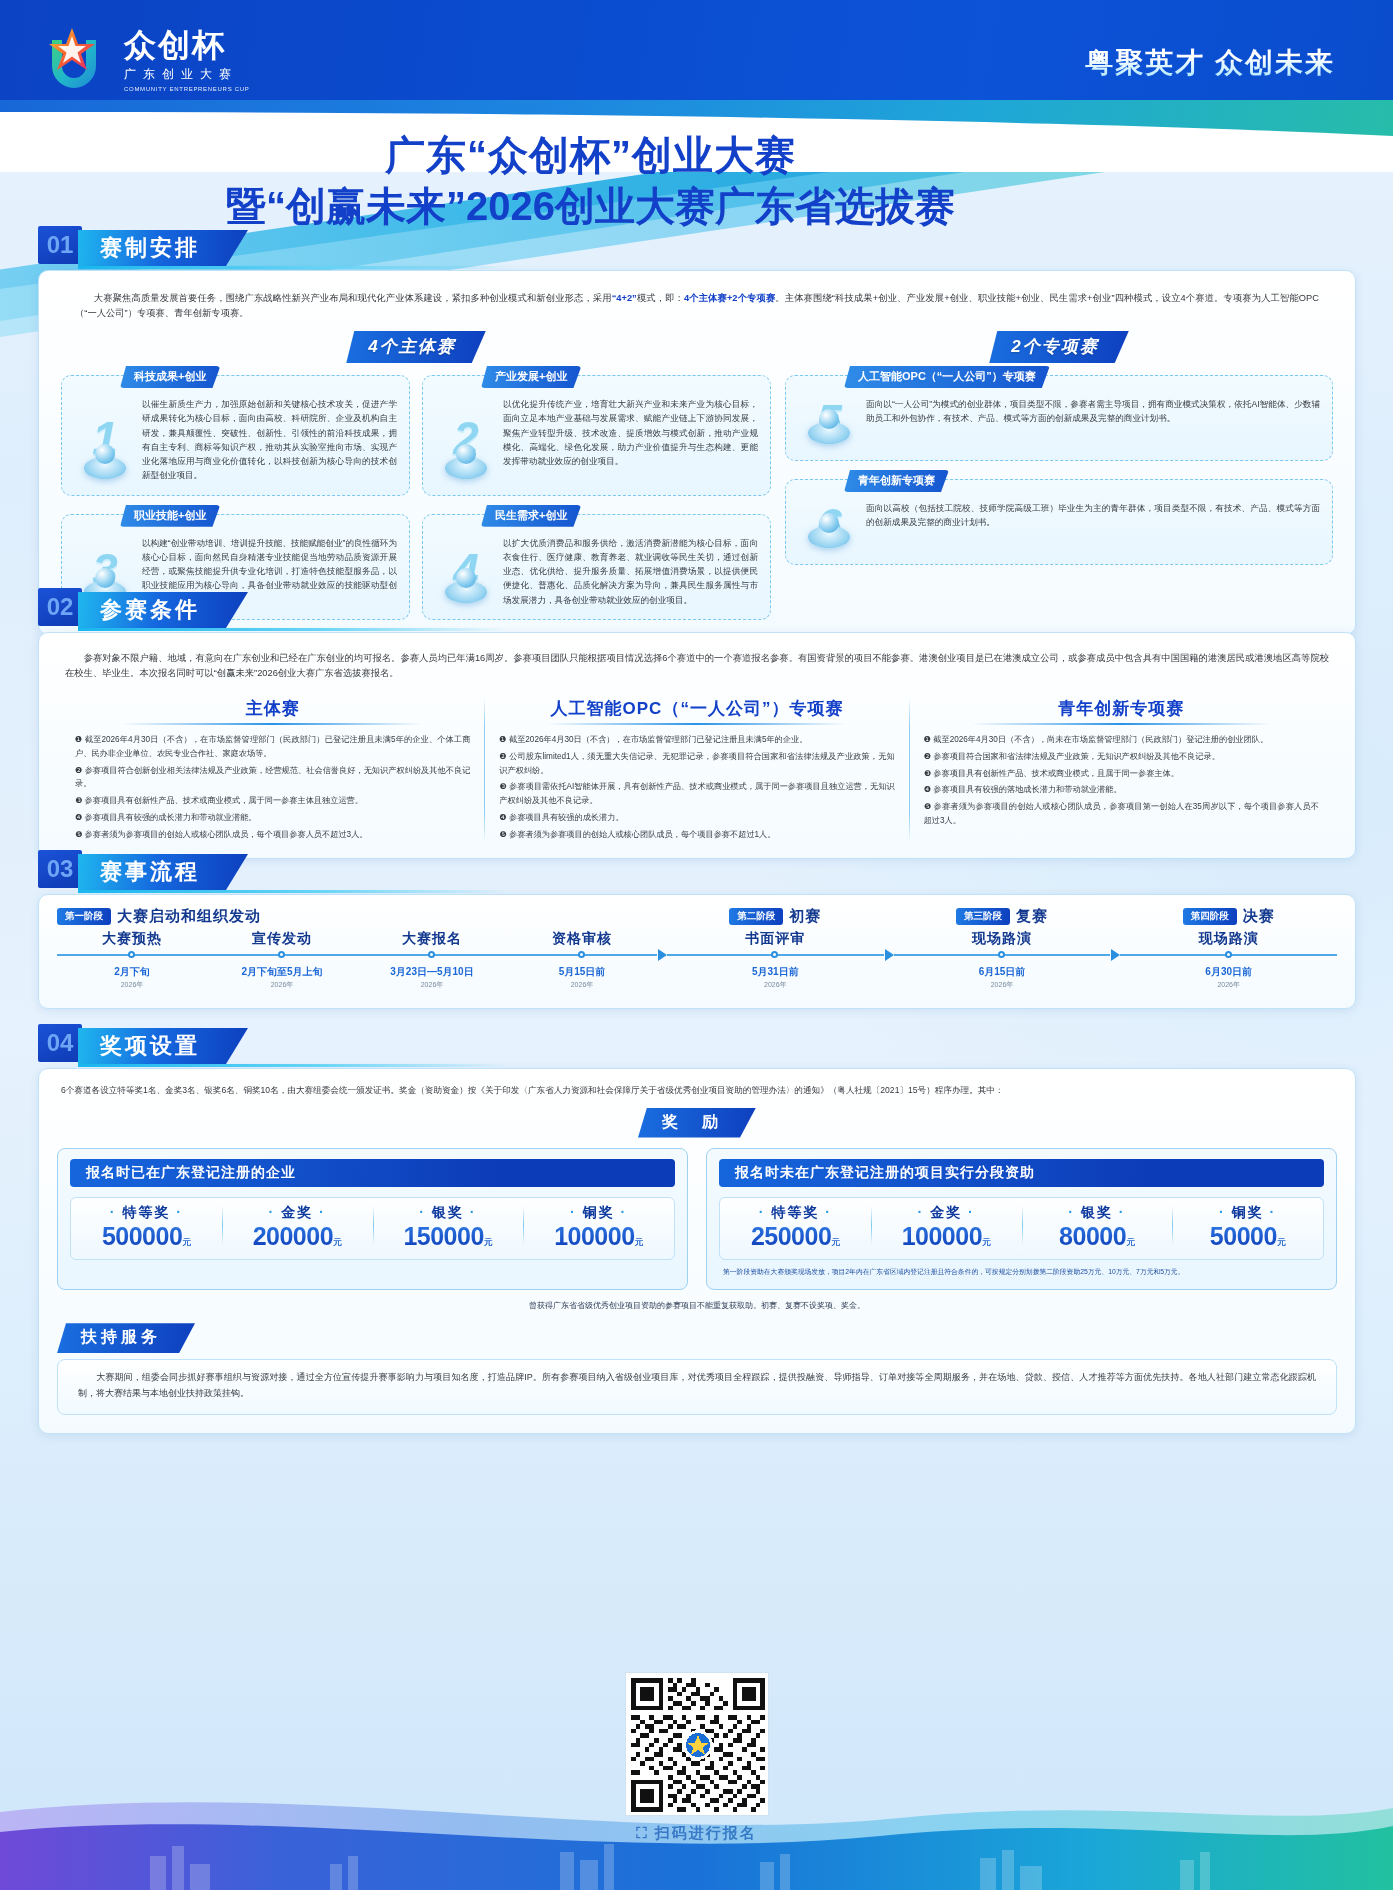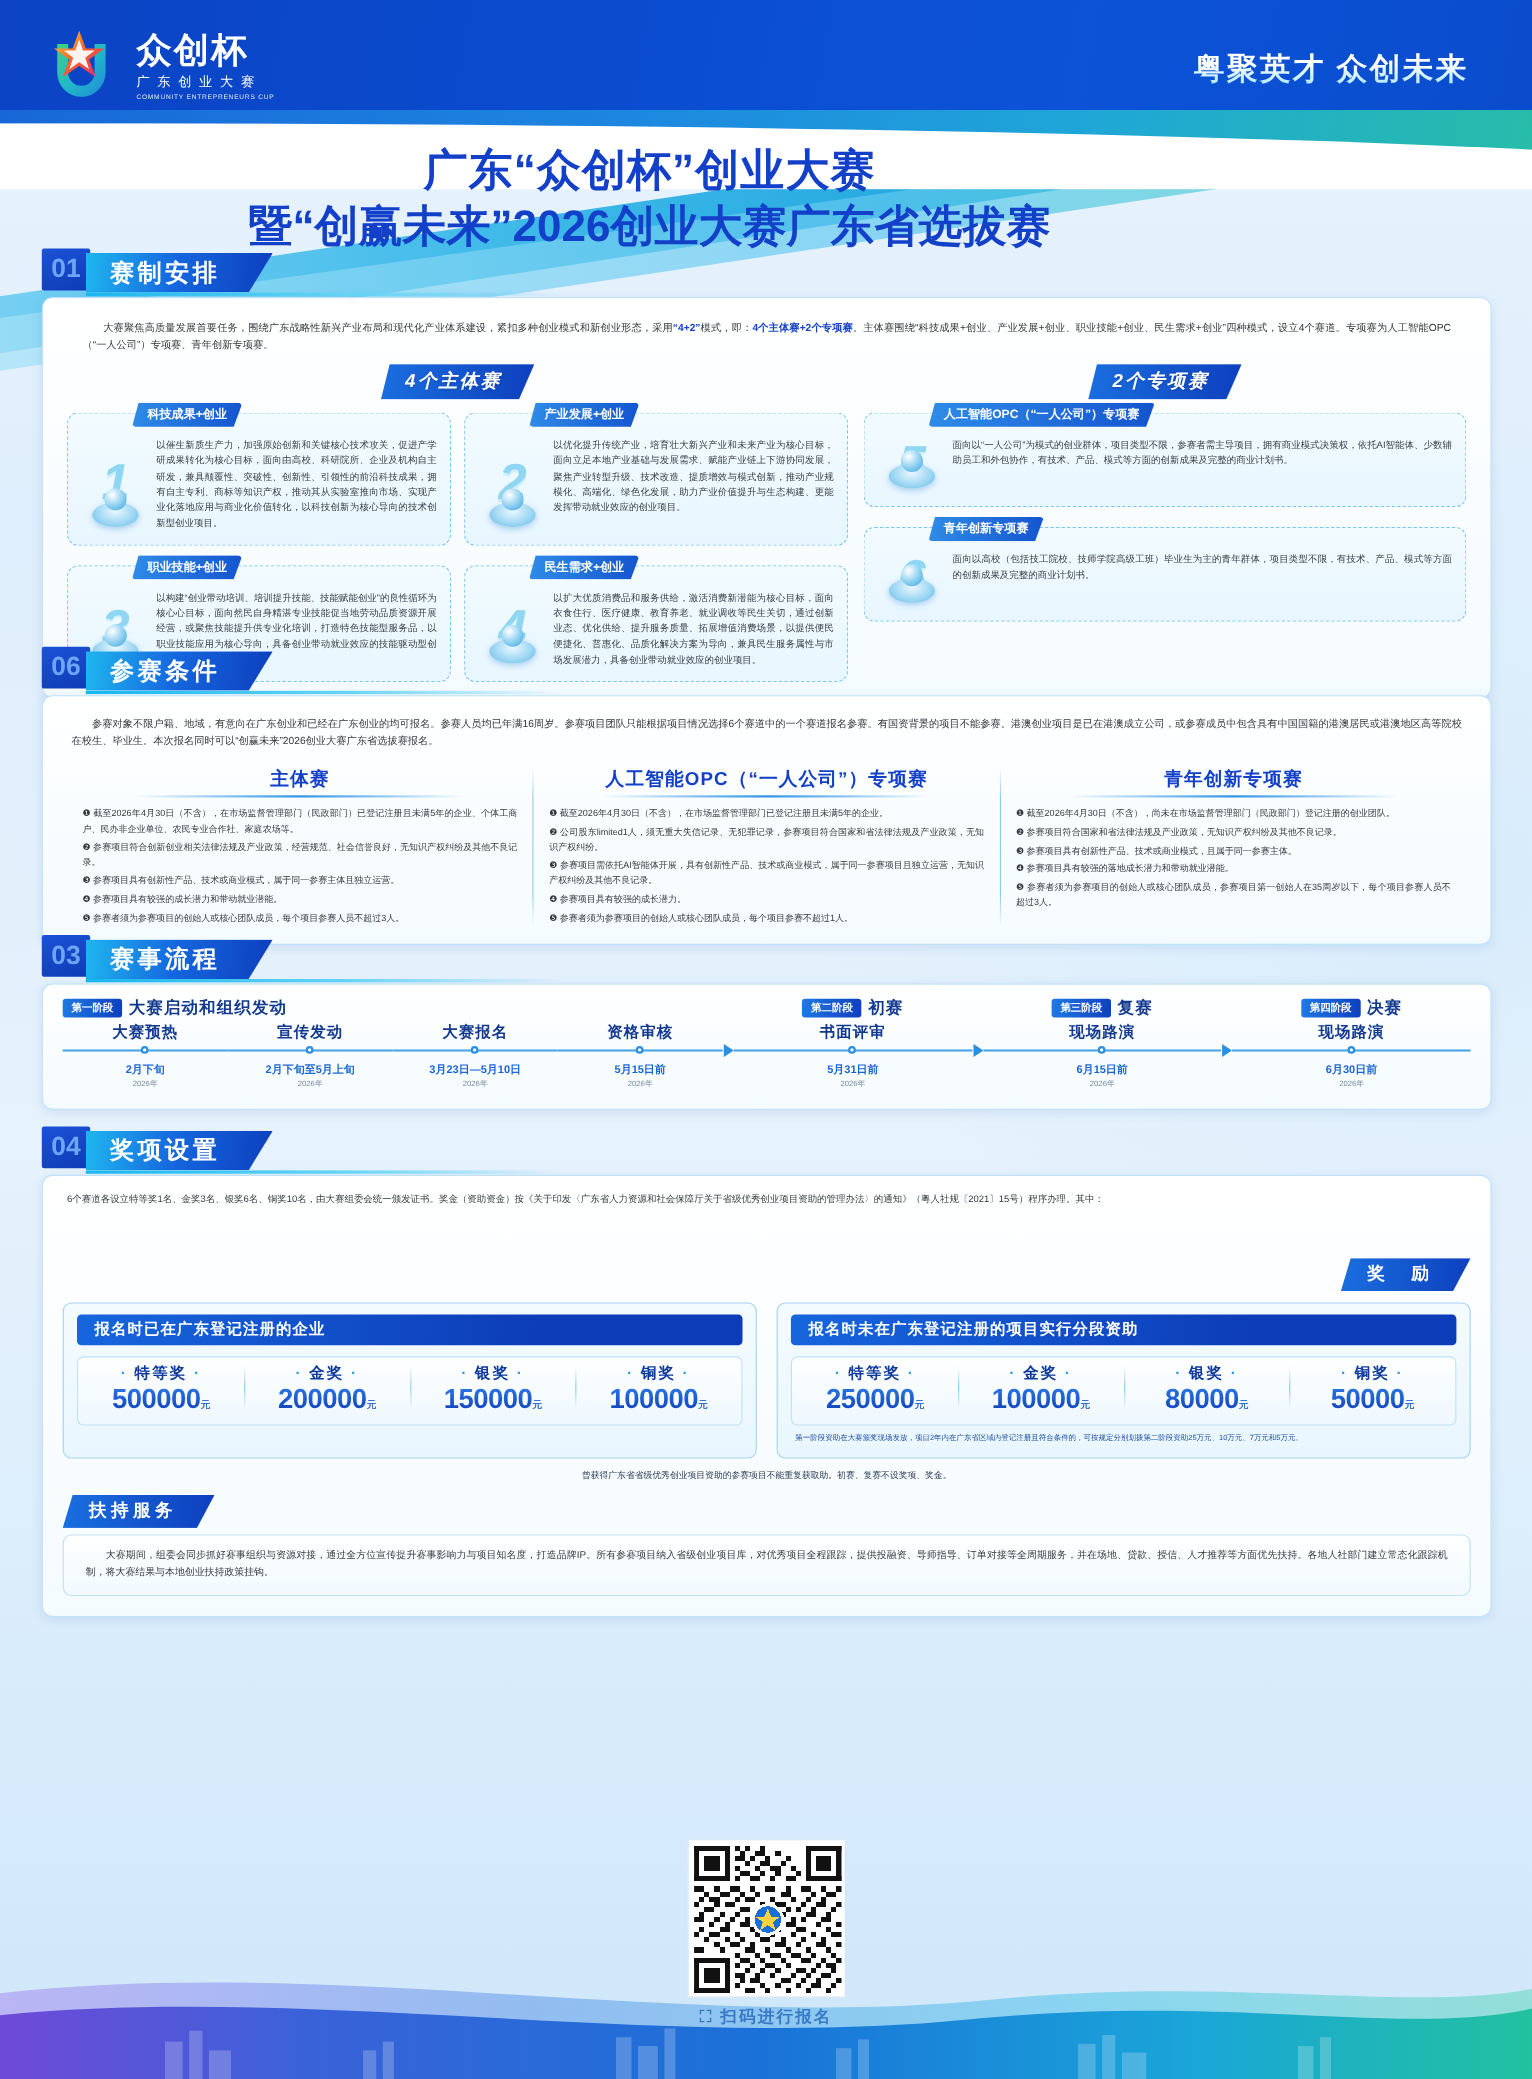--- a/index.html
+++ b/index.html
@@ -340,21 +340,21 @@
             <div class="track-body">面向以高校（包括技工院校、技师学院高级工班）毕业生为主的青年群体，项目类型不限，有技术、产品、模式等方面的创新成果及完整的商业计划书。</div>
           </div>
         </div>
       </div>
     </div>
   </div>
 </div>
 
 <div class="sec" style="top:588px;">
   <div class="sec-head">
-    <div class="sec-num">06</div>
+    <div class="sec-num">02</div>
     <div class="sec-title-bar">
       <span>参赛条件</span>
     </div>
     <div class="sec-underline"></div>
   </div>
 
   <div class="panel" style="padding:10px 16px 16px 16px;">
     <div class="panel-shadow"></div>
     <div class="intro" style="padding:8px 10px 10px 10px;">　　参赛对象不限户籍、地域，有意向在广东创业和已经在广东创业的均可报名。参赛人员均已年满16周岁。参赛项目团队只能根据项目情况选择6个赛道中的一个赛道报名参赛。有国资背景的项目不能参赛。港澳创业项目是已在港澳成立公司，或参赛成员中包含具有中国国籍的港澳居民或港澳地区高等院校在校生、毕业生。本次报名同时可以“创赢未来”2026创业大赛广东省选拔赛报名。</div>
 
@@ -506,21 +506,21 @@
     <div class="sec-title-bar">
       <span>奖项设置</span>
     </div>
     <div class="sec-underline"></div>
   </div>
 
   <div class="panel" style="padding:14px 18px 18px 18px;">
     <div class="panel-shadow"></div>
     <div style="font-size:8.6px;color:#343a40;line-height:1.7;text-align:justify;padding:0 4px 10px 4px;">6个赛道各设立特等奖1名、金奖3名、银奖6名、铜奖10名，由大赛组委会统一颁发证书。奖金（资助资金）按《关于印发〈广东省人力资源和社会保障厅关于省级优秀创业项目资助的管理办法〉的通知》（粤人社规〔2021〕15号）程序办理。其中：</div>
 
-    <div style="text-align:right;margin-bottom:10px;margin-top:36px;">
+    <div style="text-align:center;margin-bottom:10px;">
       <span class="award-head">奖　励</span>
     </div>
 
     <div style="display:flex; gap:18px;">
 
       <div style="flex:1;border:1px solid #9fd2f2;border-radius:8px;background:linear-gradient(180deg,#f4fbff,#e9f6ff);padding:10px 12px 12px 12px;">
         <div class="award-sub">报名时已在广东登记注册的企业</div>
         <div style="margin-top:10px;border:1px solid #bfe2f8;border-radius:6px;background:linear-gradient(180deg,#ffffff,#eef8ff);">
           <div class="prize-row">
             <div class="prize">

